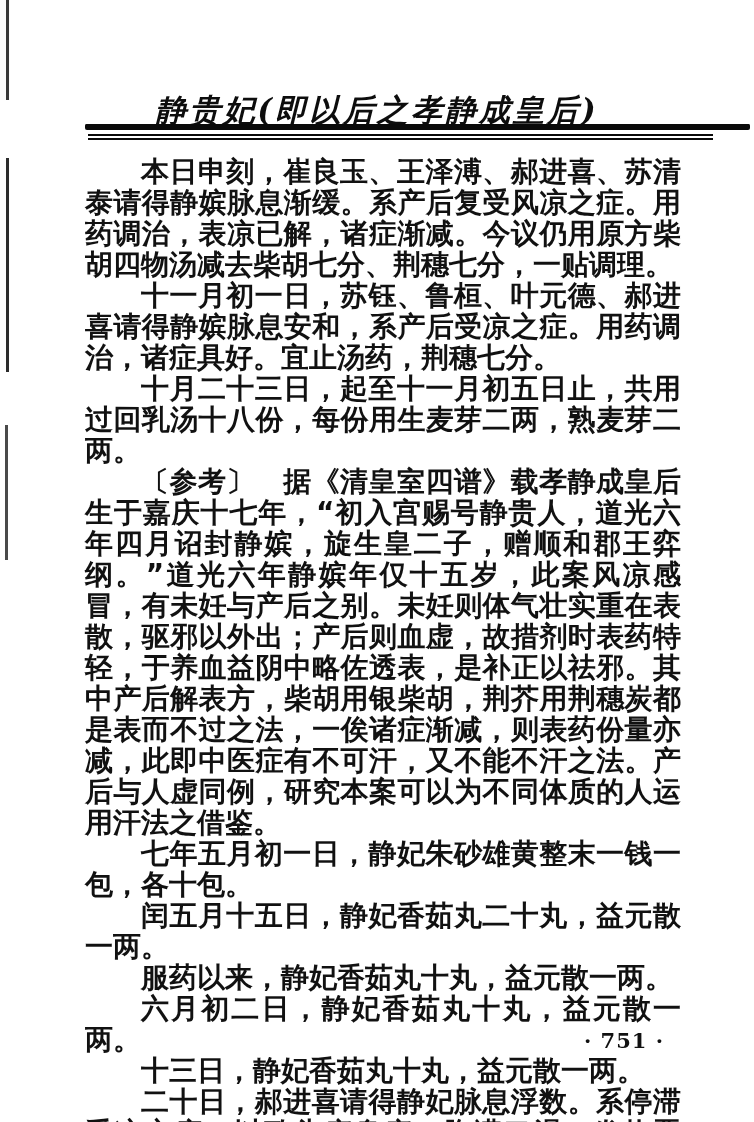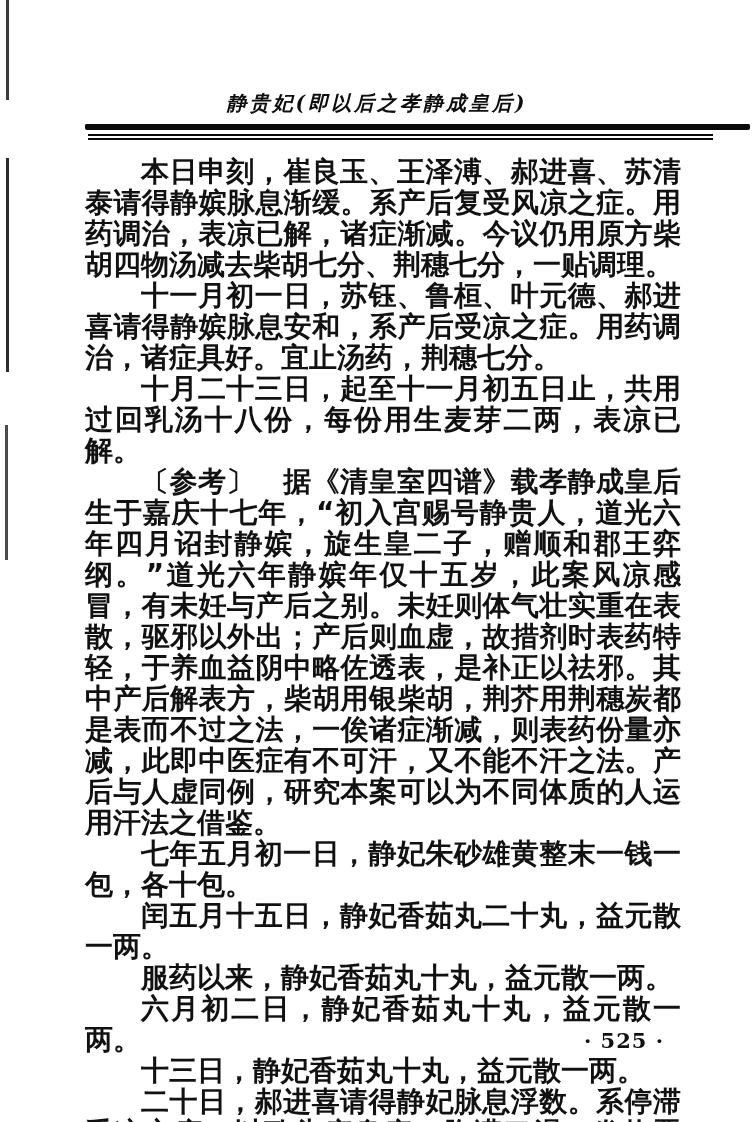--- a/index.html
+++ b/index.html
@@ -30,21 +30,21 @@
   
   .header-title {
     position: absolute;
     top: 90px;
     left: 0;
     width: 100%;
     text-align: center;
     font-family: "DejaVu Serif", serif;
     font-style: italic;
     font-weight: bold;
-    font-size: 20px;
+    font-size: 31px;
     letter-spacing: 3px;
     color: #0d0d0d;
     white-space: nowrap;
   }
   .rule-thick {
     position: absolute;
     top: 124px;
     left: 85px;
     width: 665px;
     height: 6px;
@@ -112,26 +112,26 @@
 
   <div class="header-title">静贵妃(即以后之孝静成皇后)</div>
 
   <div class="rule-thick"></div>
   <div class="rule-thin1"></div>
   <div class="rule-thin2"></div>
 
   <div class="body-text">
     <p>本日申刻，崔良玉、王泽溥、郝进喜、苏清泰请得静嫔脉息渐缓。系产后复受风凉之症。用药调治，表凉已解，诸症渐减。今议仍用原方柴胡四物汤减去柴胡七分、荆穗七分，一贴调理。</p>
     <p>十一月初一日，苏钰、鲁桓、叶元德、郝进喜请得静嫔脉息安和，系产后受凉之症。用药调治，诸症具好。宜止汤药，荆穗七分。</p>
-    <p>十月二十三日，起至十一月初五日止，共用过回乳汤十八份，每份用生麦芽二两，表凉已解。</p>
+    <p>十月二十三日，起至十一月初五日止，共用过回乳汤十八份，每份用生麦芽二两，熟麦芽二两。</p>
     <p>〔参考〕　据《清皇室四谱》载孝静成皇后生于嘉庆十七年，“初入宫赐号静贵人，道光六年四月诏封静嫔，旋生皇二子，赠顺和郡王弈纲。”道光六年静嫔年仅十五岁，此案风凉感冒，有未妊与产后之别。未妊则体气壮实重在表散，驱邪以外出；产后则血虚，故措剂时表药特轻，于养血益阴中略佐透表，是补正以祛邪。其中产后解表方，柴胡用银柴胡，荆芥用荆穗炭都是表而不过之法，一俟诸症渐减，则表药份量亦减，此即中医症有不可汗，又不能不汗之法。产后与人虚同例，研究本案可以为不同体质的人运用汗法之借鉴。</p>
     <p>七年五月初一日，静妃朱砂雄黄整末一钱一包，各十包。</p>
     <p>闰五月十五日，静妃香茹丸二十丸，益元散一两。</p>
     <p>服药以来，静妃香茹丸十丸，益元散一两。</p>
     <p>六月初二日，静妃香茹丸十丸，益元散一两。</p>
     <p>十三日，静妃香茹丸十丸，益元散一两。</p>
     <p>二十日，郝进喜请得静妃脉息浮数。系停滞受凉之症。以致头疼身痛，胸满口渴，发热恶寒。今用疏解正气汤，晚服一贴调理。</p>
     <p>藿香二钱　苏叶一钱五分　白芷一钱五分　羌活一钱五分</p>
   </div>
 
-  <div class="page-number">· 525 ·</div>
+  <div class="page-number">· 751 ·</div>
 
 </div>
 
 </body></html>

